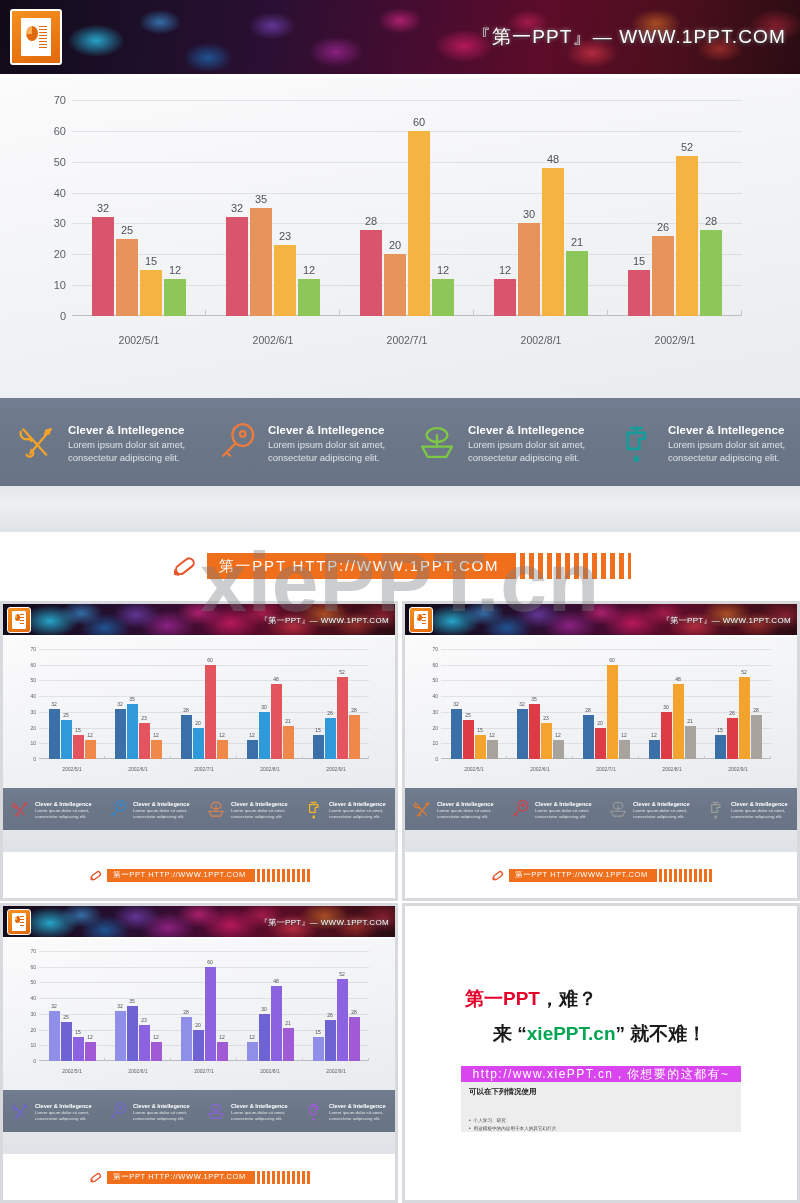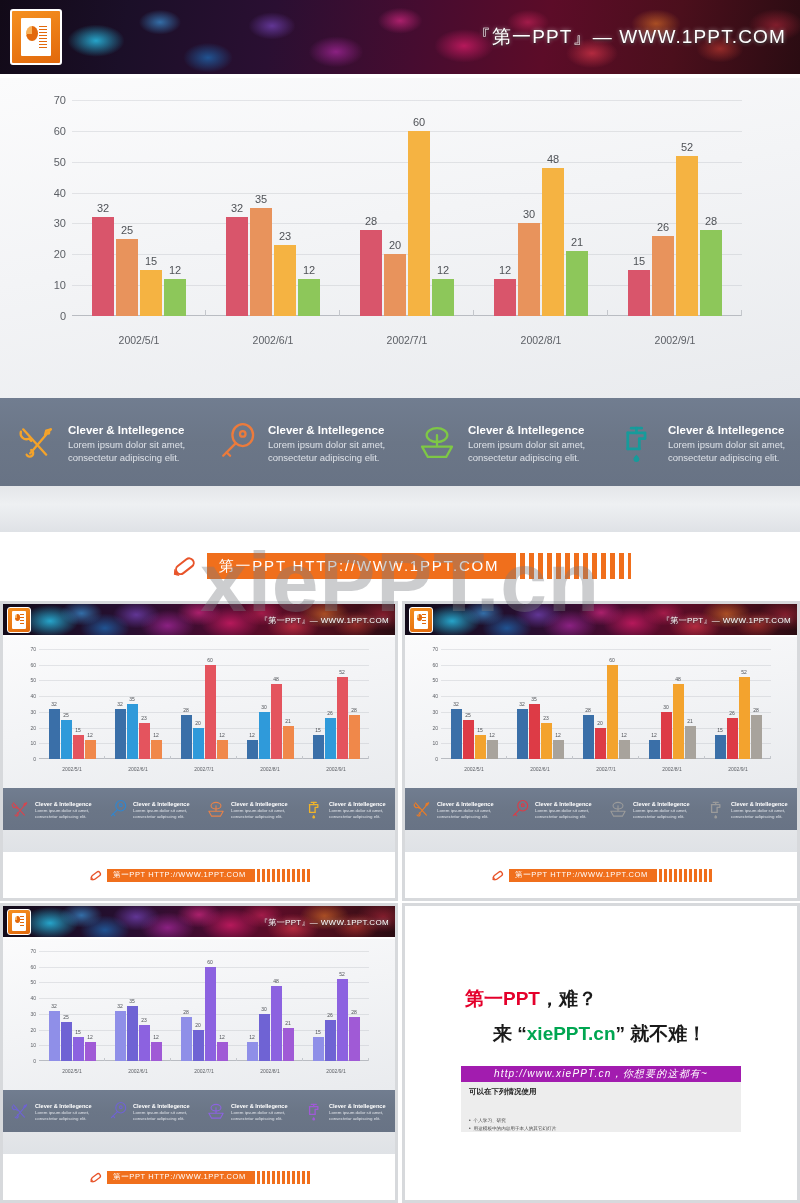--- a/index.html
+++ b/index.html
@@ -169,22 +169,22 @@
 
   
   #promo { position: absolute; left: 402px; top: 903px; width: 398px; height: 300px; background: #d7d9dc; padding: 3px; }
   #promo .promo-inner { position: relative; width: 100%; height: 100%; background: #fff; overflow: hidden; }
   .promo-h1 { position: absolute; left: 60px; top: 80px; font-size: 19px; font-weight: bold; color: #1a1a1a; white-space: nowrap; }
   .promo-h1 .red { color: #e4002b; }
   .promo-h2 { position: absolute; left: 88px; top: 115px; font-size: 19px; font-weight: bold; color: #1a1a1a; white-space: nowrap; }
   .promo-h2 .green { color: #00a651; }
   .promo-urlbar {
     position: absolute; left: 56px; top: 160px; width: 280px; height: 16px;
-    background: #a21caf; color: #fff; font-size: 10px; letter-spacing: .12em;
-    display: flex; align-items: center; justify-content: center; white-space: nowrap; font-style: italic;
+    background: #d946ef; color: #fff; font-size: 12px; letter-spacing: .12em;
+    display: flex; align-items: center; justify-content: center; white-space: nowrap;
   }
   .promo-terms {
     position: absolute; left: 56px; top: 176px; width: 280px; height: 50px;
     background: #ededed; display: flex;
   }
   .promo-col { flex: 1; padding: 5px 8px; }
   .promo-col .ct { font-size: 7.5px; font-weight: bold; color: #222; margin-bottom: 20px; }
   .promo-col .ci { font-size: 4.6px; color: #3a3a3a; line-height: 1.7; white-space: nowrap; }
   .promo-col .ci::before { content: "\2022"; margin-right: 3px; }
 </style>

